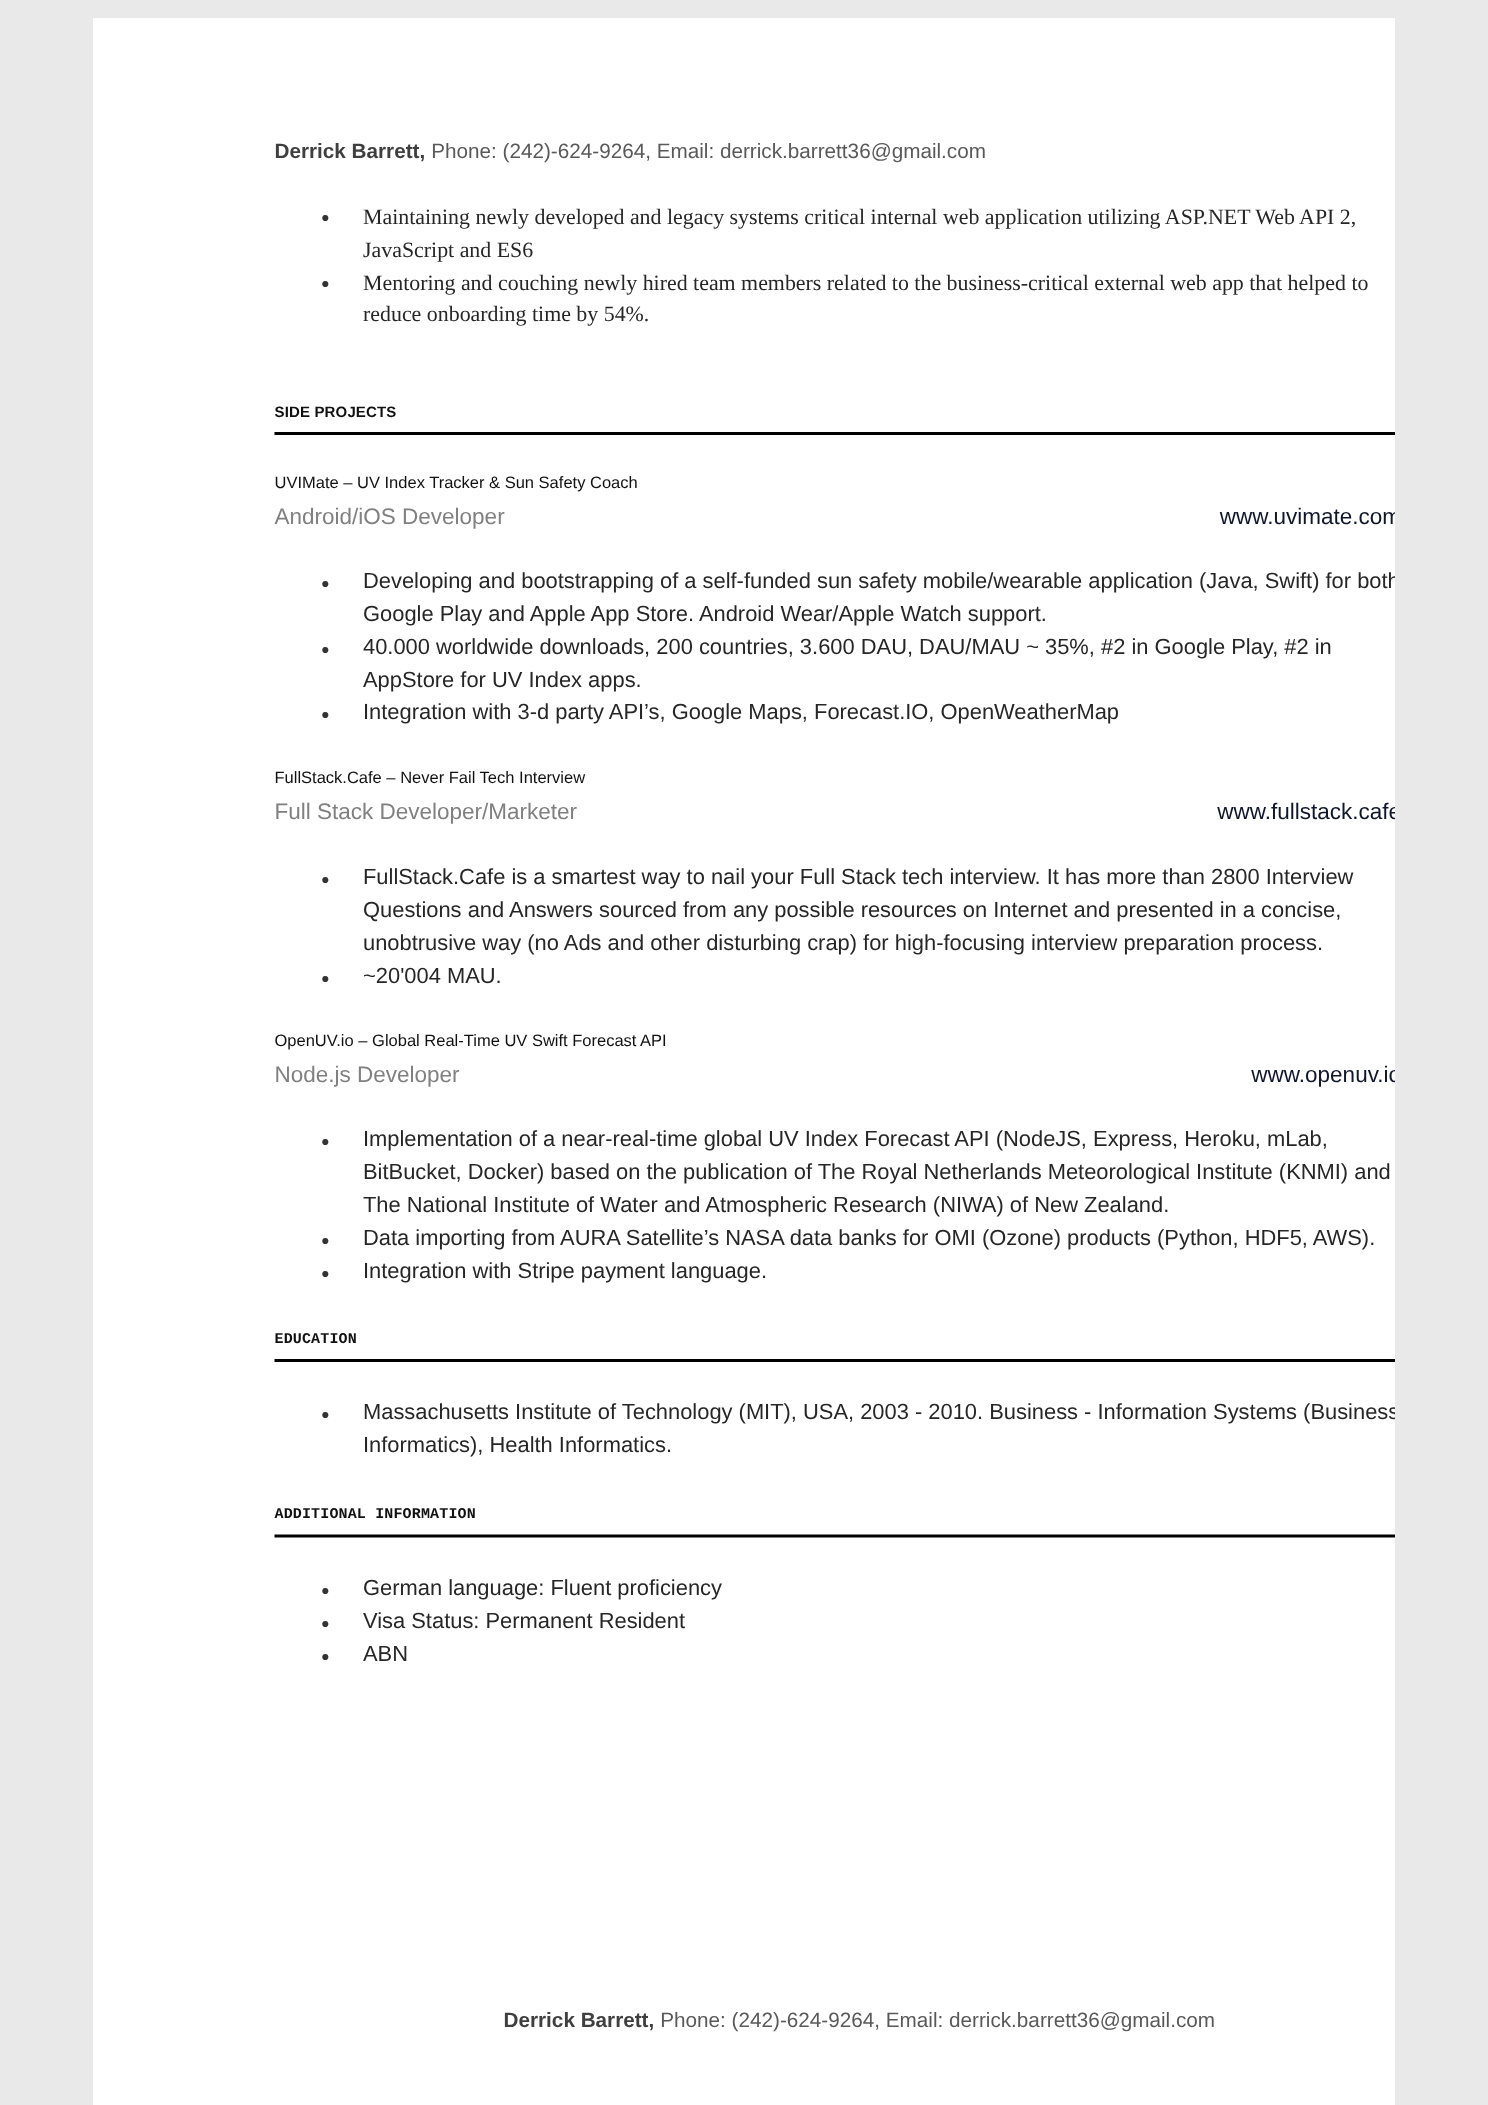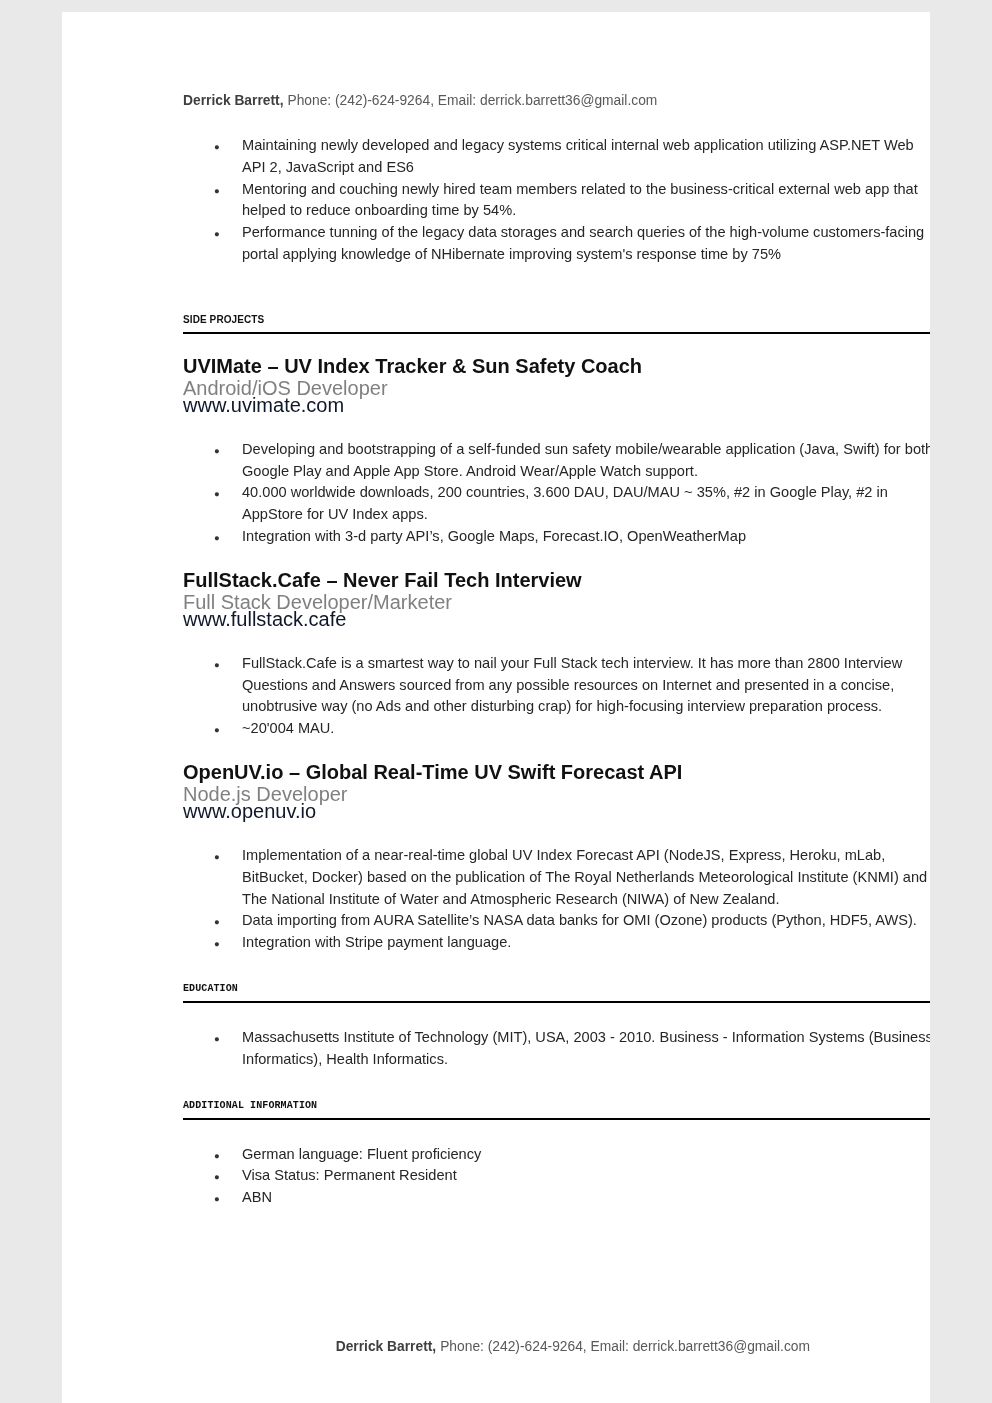--- a/index.html
+++ b/index.html
@@ -21,55 +21,54 @@
   
   ul.bullets { list-style:none; }
   ul.bullets li {
     position:relative; padding-left:59px; font-size:14.6px; line-height:21.8px;
     color:#262626; max-width:751px;
   }
   ul.bullets li::before {
     content:"●"; position:absolute; left:31px; top:1px;
     font-size:9.5px; color:#333333; line-height:21.8px;
   }
-  ul.intro-bullets { margin-top:26px; }
+  ul.intro-bullets { margin-top:26px;font-family:Liberation Serif, serif; }
 
   
   .section-heading {
     border-bottom:2px solid #000000; padding-bottom:4px; width:757px;
   }
   .section-heading h2 {
     font-size:10px; font-weight:bold; color:#111111; line-height:17px;
     letter-spacing:0.1px;
   }
   .section-side { margin-top:45px; }
   .section-plain { margin-top:26px;font-family:Liberation Mono, monospace; }
 
   
-  .project-title { margin-top:23px; font-size:20px; font-weight:bold; color:#111111; line-height:18px; }
-  .project-meta { margin-top:5px; display:flex; justify-content:flex-end; align-items:baseline; font-size:20px; line-height:17px;flex-direction:column; }
+  .project-title { margin-top:23px; font-size:11px; font-weight:normal; color:#111111; line-height:18px; }
+  .project-meta { margin-top:5px; display:flex; justify-content:space-between; align-items:baseline; font-size:15px; line-height:17px; }
   .project-role { color:#808080; }
   .project-link { color:#0f172a; cursor:pointer; }
   ul.project-bullets { margin-top:25px; }
   ul.section-bullets { margin-top:24px; }
 </style>
 </head>
 <body>
 
 <div class="page">
   <div class="content">
 
     <div class="page-header contact-line">
       <span class="person-name">Derrick Barrett,</span><span>Phone: (242)-624-9264, Email: derrick.barrett36@gmail.com</span>
     </div>
 
     <ul class="bullets intro-bullets">
       <li>Maintaining newly developed and legacy systems critical internal web application utilizing ASP.NET Web API 2, JavaScript and ES6</li>
       <li>Mentoring and couching newly hired team members related to the business-critical external web app that helped to reduce onboarding time by 54%.</li>
-      <li>Performance tunning of the legacy data storages and search queries of the high-volume customers-facing portal applying knowledge of NHibernate improving system's response time by 75%</li>
     </ul>
 
     <div class="section-heading section-side">
       <h2>SIDE PROJECTS</h2>
     </div>
 
     <div class="project-title">UVIMate – UV Index Tracker &amp; Sun Safety Coach</div>
     <div class="project-meta">
       <span class="project-role">Android/iOS Developer</span>
       <a class="project-link">www.uvimate.com</a>

